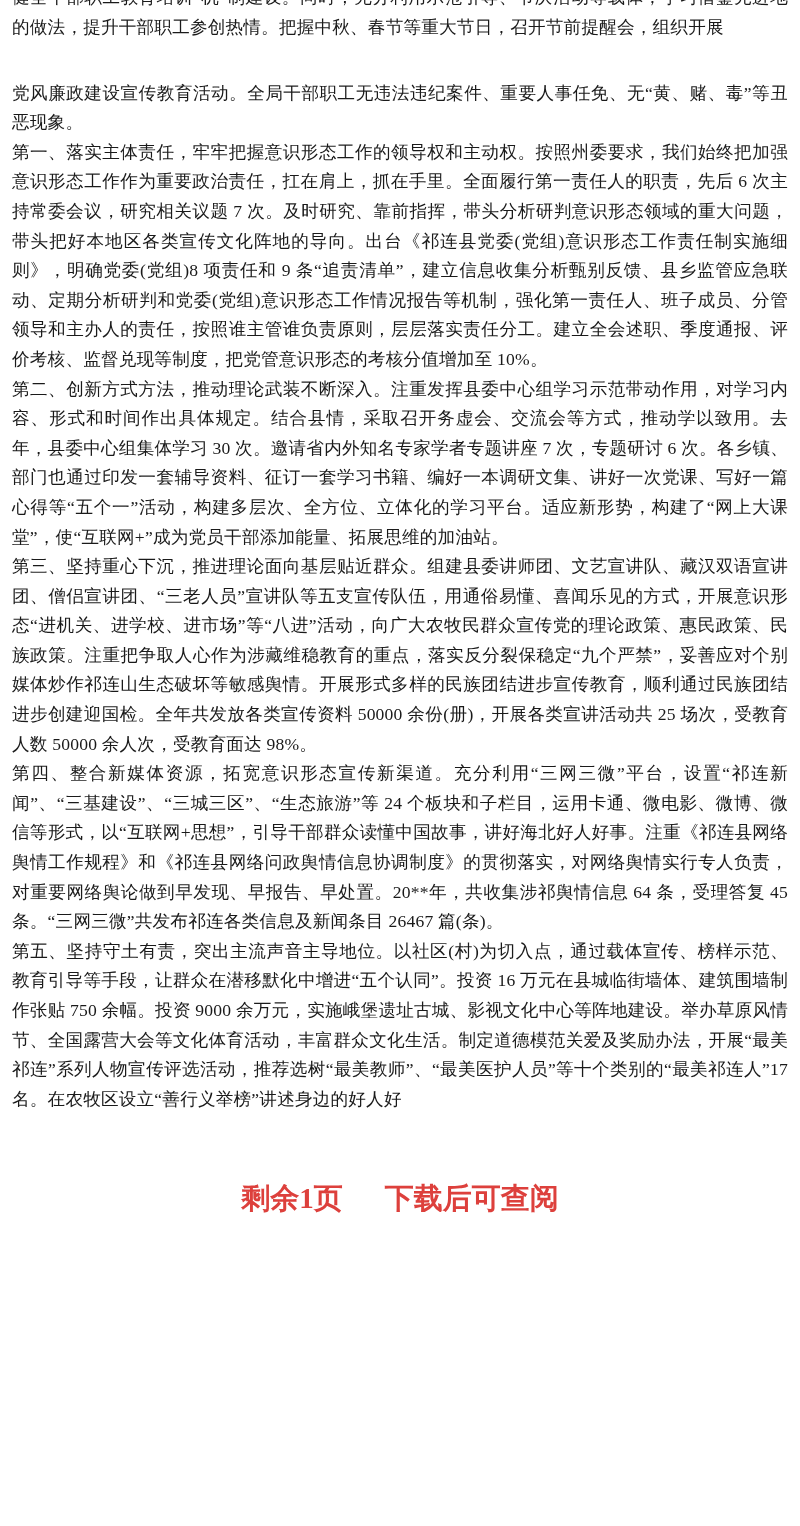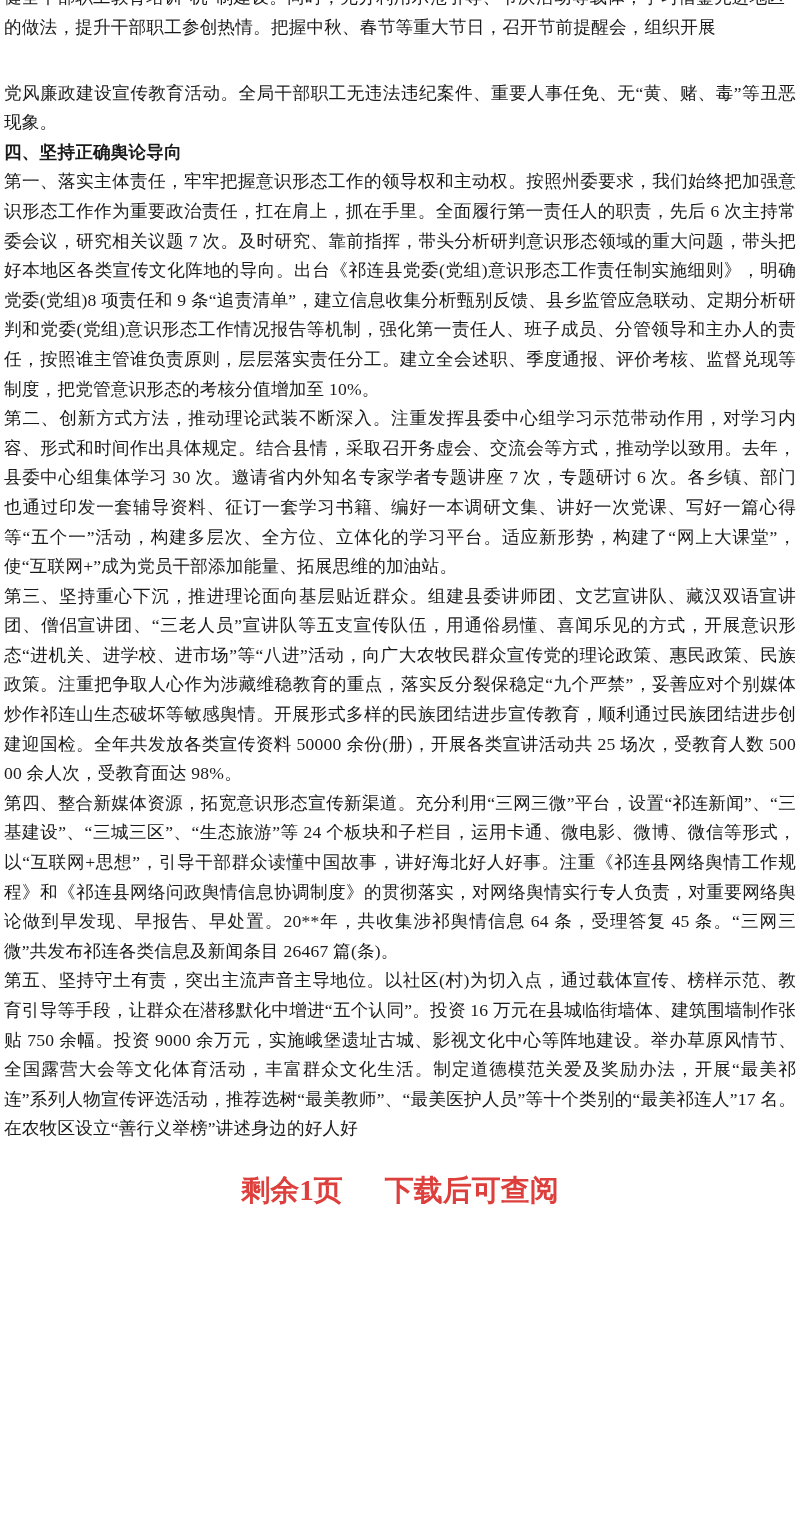--- a/index.html
+++ b/index.html
@@ -4,34 +4,34 @@
 <style>
   * { margin: 0; padding: 0; box-sizing: border-box; }
   html, body { background: #ffffff; }
   body {
     width: 800px;
     height: 1526px;
     overflow: hidden;
     font-family: "Liberation Serif", "DejaVu Serif", serif;
     color: #1a1a1a;
   }
-  .page { padding: 0 4px; }
+  .page { padding: 0 12px; }
   .para, .heading {
     font-size: 17.6px;
     line-height: 29.6px;
     text-align: justify;
     letter-spacing: 0.2px;
     word-break: break-all;
   }
   .heading { font-weight: bold; }
   .clip-wrap { height: 13px; overflow: hidden; }
   .clip-wrap .para { margin-top: -17px; }
   .para-gap { height: 36px; }
   .footer {
-    margin-top: 26px;
+    margin-top: 64px;
     text-align: center;
     font-weight: bold;
     font-size: 29px;
     line-height: 40px;
   }
   .footer .sep { display: inline-block; width: 42px; }
 </style>
 </head>
 <body>
 
@@ -40,21 +40,20 @@
   <div class="clip-wrap">
     <p class="para">健全干部职工教育培训“机”制建设。同时，充分利用示范引导、节庆活动等载体，学习借鉴先进地区</p>
   </div>
 
   <p class="para">的做法，提升干部职工参创热情。把握中秋、春节等重大节日，召开节前提醒会，组织开展</p>
 
   <div class="para-gap"></div>
 
   <p class="para">党风廉政建设宣传教育活动。全局干部职工无违法违纪案件、重要人事任免、无“黄、赌、毒”等丑恶现象。</p>
 
-  <h2 class="heading">四、坚持正确舆论导向</h2>
 
 
 
   <p class="para">第一、落实主体责任，牢牢把握意识形态工作的领导权和主动权。按照州委要求，我们始终把加强意识形态工作作为重要政治责任，扛在肩上，抓在手里。全面履行第一责任人的职责，先后 6 次主持常委会议，研究相关议题 7 次。及时研究、靠前指挥，带头分析研判意识形态领域的重大问题，带头把好本地区各类宣传文化阵地的导向。出台《祁连县党委(党组)意识形态工作责任制实施细则》，明确党委(党组)8 项责任和 9 条“追责清单”，建立信息收集分析甄别反馈、县乡监管应急联动、定期分析研判和党委(党组)意识形态工作情况报告等机制，强化第一责任人、班子成员、分管领导和主办人的责任，按照谁主管谁负责原则，层层落实责任分工。建立全会述职、季度通报、评价考核、监督兑现等制度，把党管意识形态的考核分值增加至 10%。</p>
 
   <p class="para">第二、创新方式方法，推动理论武装不断深入。注重发挥县委中心组学习示范带动作用，对学习内容、形式和时间作出具体规定。结合县情，采取召开务虚会、交流会等方式，推动学以致用。去年，县委中心组集体学习 30 次。邀请省内外知名专家学者专题讲座 7 次，专题研讨 6 次。各乡镇、部门也通过印发一套辅导资料、征订一套学习书籍、编好一本调研文集、讲好一次党课、写好一篇心得等“五个一”活动，构建多层次、全方位、立体化的学习平台。适应新形势，构建了“网上大课堂”，使“互联网+”成为党员干部添加能量、拓展思维的加油站。</p>
 
   <p class="para">第三、坚持重心下沉，推进理论面向基层贴近群众。组建县委讲师团、文艺宣讲队、藏汉双语宣讲团、僧侣宣讲团、“三老人员”宣讲队等五支宣传队伍，用通俗易懂、喜闻乐见的方式，开展意识形态“进机关、进学校、进市场”等“八进”活动，向广大农牧民群众宣传党的理论政策、惠民政策、民族政策。注重把争取人心作为涉藏维稳教育的重点，落实反分裂保稳定“九个严禁”，妥善应对个别媒体炒作祁连山生态破坏等敏感舆情。开展形式多样的民族团结进步宣传教育，顺利通过民族团结进步创建迎国检。全年共发放各类宣传资料 50000 余份(册)，开展各类宣讲活动共 25 场次，受教育人数 50000 余人次，受教育面达 98%。</p>
 
   <p class="para">第四、整合新媒体资源，拓宽意识形态宣传新渠道。充分利用“三网三微”平台，设置“祁连新闻”、“三基建设”、“三城三区”、“生态旅游”等 24 个板块和子栏目，运用卡通、微电影、微博、微信等形式，以“互联网+思想”，引导干部群众读懂中国故事，讲好海北好人好事。注重《祁连县网络舆情工作规程》和《祁连县网络问政舆情信息协调制度》的贯彻落实，对网络舆情实行专人负责，对重要网络舆论做到早发现、早报告、早处置。20**年，共收集涉祁舆情信息 64 条，受理答复 45 条。“三网三微”共发布祁连各类信息及新闻条目 26467 篇(条)。</p>

